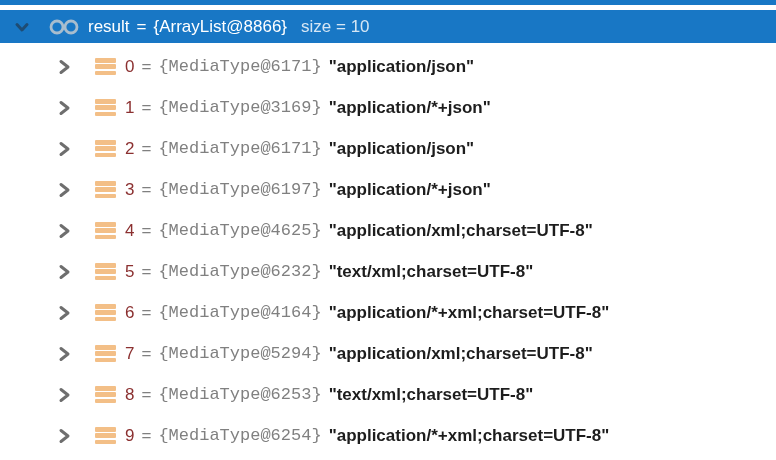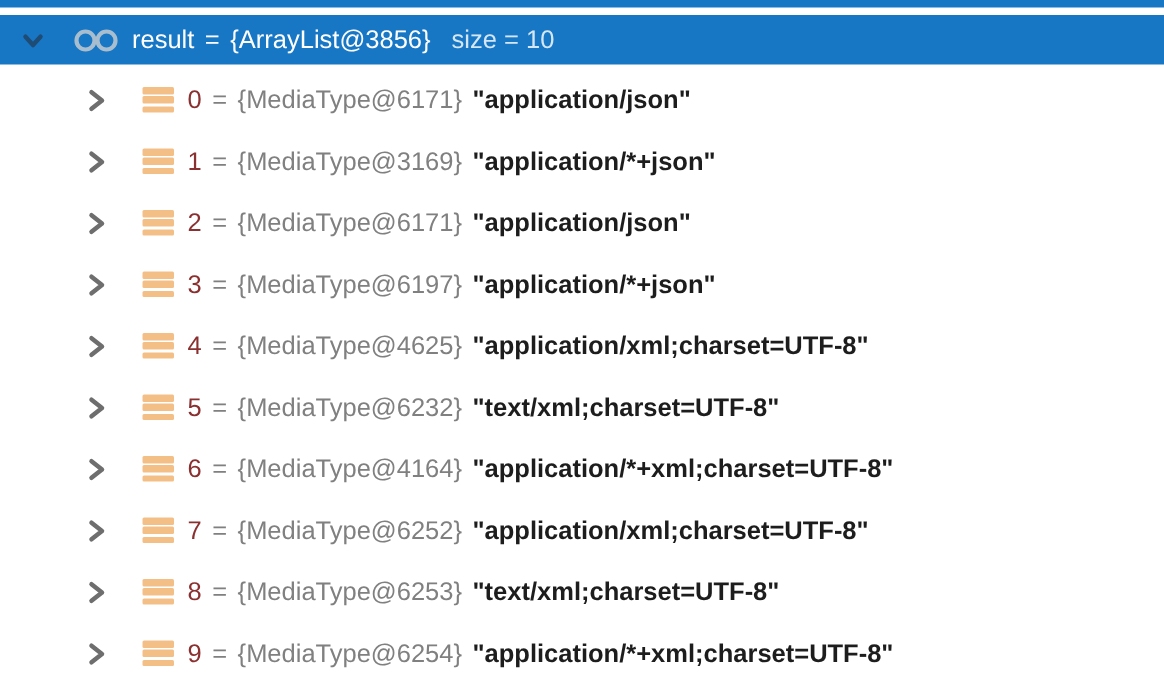--- a/index.html
+++ b/index.html
@@ -40,21 +40,21 @@
     margin-left:23px; width:21px; height:17px;
     display:flex; flex-direction:column; justify-content:space-between;
   }
   .licon .bar {
     height:4.5px; width:100%;
     background:var(--list-icon,#F3BF87);
     border-radius:1px;
   }
   .idx { margin-left:9px; color:var(--index-red,#8B3030); }
   .eq { color:var(--muted,#808080); margin:0 7px; }
-  .ref { color:var(--muted,#808080); }
+  .ref { color:var(--muted,#808080);font-family:Liberation Mono, monospace; }
   .val { color:var(--value-dark,#1d1d1d); font-weight:bold; margin-left:7px; }
 </style>
 </head>
 <body>
 
 <div class="panel">
 
   <div class="top-strip"></div>
 
   <div class="header-row">
@@ -64,21 +64,21 @@
       </svg>
     </span>
     <span class="glasses">
       <svg width="38" height="20" viewBox="0 0 38 20">
         <circle cx="9" cy="10" r="6" fill="none" stroke="#A8BDCE" stroke-width="2.8"></circle>
         <circle cx="23" cy="10" r="6" fill="none" stroke="#A8BDCE" stroke-width="2.8"></circle>
       </svg>
     </span>
     <span class="h-name">result</span>
     <span class="h-eq">=</span>
-    <span class="h-ref">{ArrayList@3856}</span>
+    <span class="h-ref">{ArrayList@8866}</span>
     <span class="h-size">size = 10</span>
   </div>
 
   <div class="rows">
     <div class="row">
       <span class="chev">
         <svg width="14" height="18" viewBox="0 0 14 18">
           <polyline points="4,3.5 11,9 4,14.5" fill="none" stroke="#6E6E6E" stroke-width="3" stroke-linecap="round" stroke-linejoin="round"></polyline>
         </svg>
       </span>
@@ -201,21 +201,21 @@
           <polyline points="4,3.5 11,9 4,14.5" fill="none" stroke="#6E6E6E" stroke-width="3" stroke-linecap="round" stroke-linejoin="round"></polyline>
         </svg>
       </span>
       <span class="licon">
         <span class="bar"></span>
           <span class="bar"></span>
           <span class="bar"></span>
       </span>
       <span class="idx">7</span>
       <span class="eq">=</span>
-      <span class="ref">{MediaType@6252}</span>
+      <span class="ref">{MediaType@5294}</span>
       <span class="val">"application/xml;charset=UTF-8"</span>
     </div>
 
     <div class="row">
       <span class="chev">
         <svg width="14" height="18" viewBox="0 0 14 18">
           <polyline points="4,3.5 11,9 4,14.5" fill="none" stroke="#6E6E6E" stroke-width="3" stroke-linecap="round" stroke-linejoin="round"></polyline>
         </svg>
       </span>
       <span class="licon">

